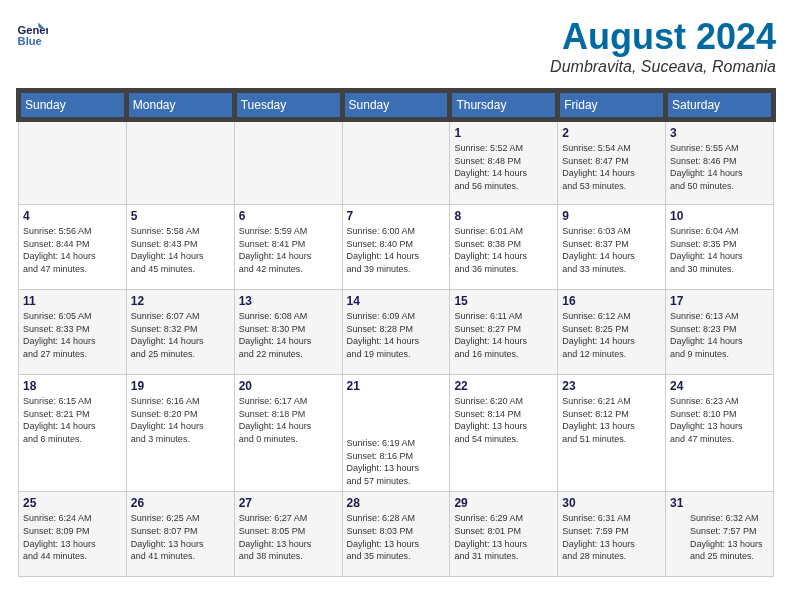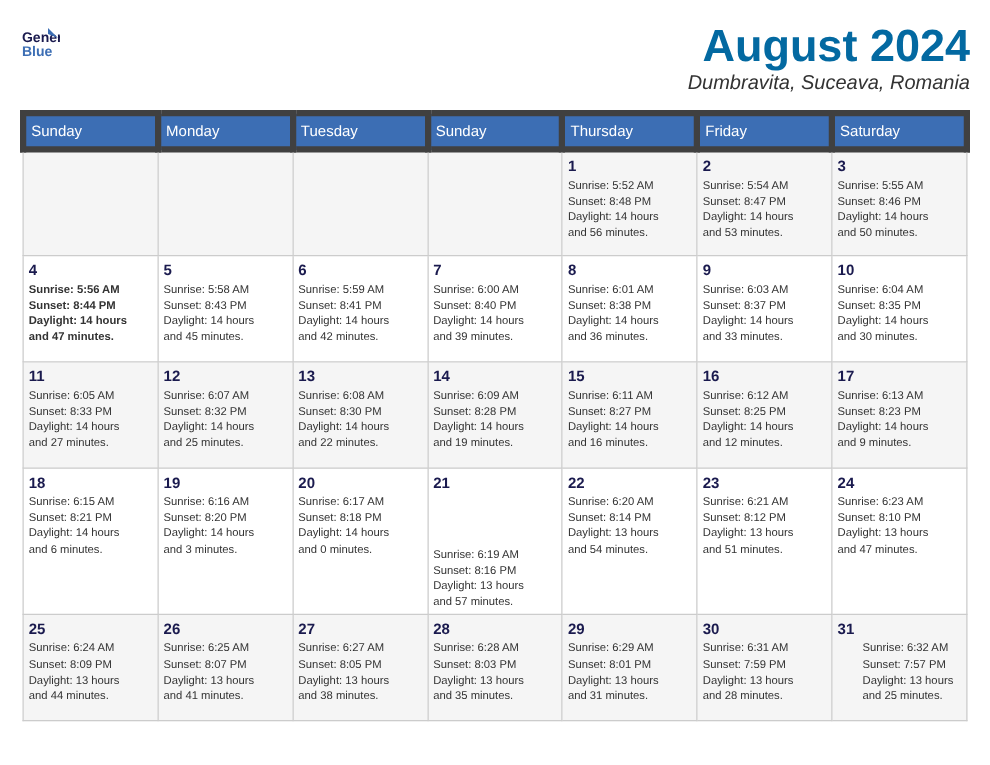--- a/index.html
+++ b/index.html
@@ -136,21 +136,21 @@
           <span class="day-number">3</span>
           <div class="day-info" style="white-space: pre-line;">Sunrise: 5:55 AM
 Sunset: 8:46 PM
 Daylight: 14 hours
 and 50 minutes.</div>
         </td>
       </tr>
       <tr>
         <td>
           <span class="day-number">4</span>
-          <div class="day-info" style="white-space: pre-line; font-weight: bold;">Sunrise: 5:56 AM
+          <div class="day-info" style="white-space: pre-line;">Sunrise: 5:56 AM
 Sunset: 8:44 PM
 Daylight: 14 hours
 and 47 minutes.</div>
         </td>
         <td>
           <span class="day-number">5</span>
           <div class="day-info" style="white-space: pre-line;">Sunrise: 5:58 AM
 Sunset: 8:43 PM
 Daylight: 14 hours
 and 45 minutes.</div>

